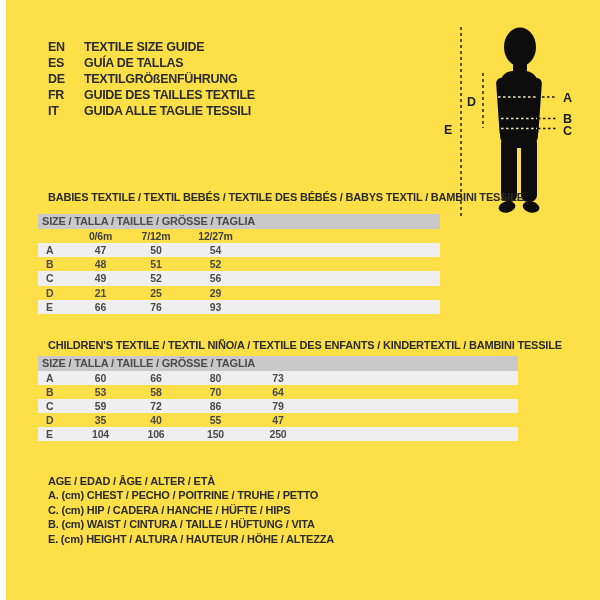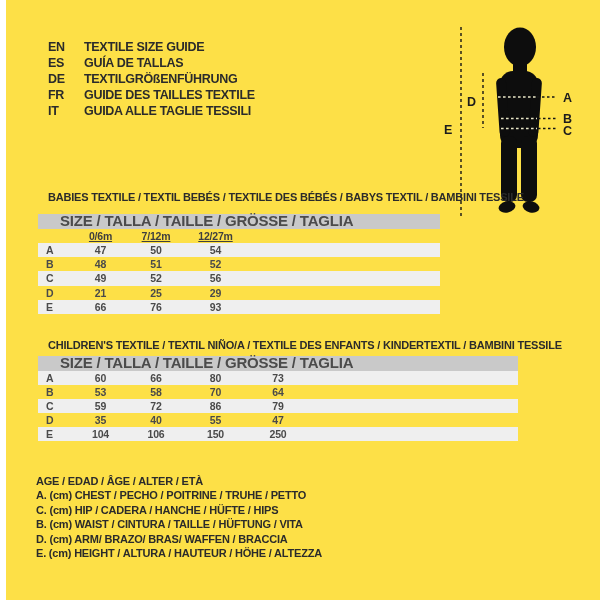--- a/index.html
+++ b/index.html
@@ -21,32 +21,32 @@
   .section-title{position:absolute;font-size:11px;font-weight:bold;
                  letter-spacing:-0.2px;color:var(--ink);white-space:nowrap;}
   #babies-title{left:42px;top:191px;}
   #children-title{left:42px;top:339px;}
 
   
   .table-block{position:absolute;left:32px;}
   #babies-table{top:214px;width:402px;}
   #children-table{top:356px;width:480px;}
   .size-bar{height:14.5px;line-height:14.5px;background:var(--bar);
-            color:var(--bartext);font-size:15px;font-weight:bold;
-            letter-spacing:-0.2px;padding-left:22px;box-sizing:border-box;}
+            color:var(--bartext);font-size:11px;font-weight:bold;
+            letter-spacing:-0.2px;padding-left:4px;box-sizing:border-box;}
   .trow{display:grid;grid-template-columns:36px 53px 58px 61px 64px;
         height:14.2px;line-height:14.2px;font-size:10.5px;font-weight:bold;
         letter-spacing:-0.2px;color:var(--tbl);}
-  .trow.colhead{height:14.5px;line-height:14.5px;color:#3f3f3f;text-decoration:underline;}
+  .trow.colhead{height:14.5px;line-height:14.5px;color:#3f3f3f;}
   .trow .cell{text-align:center;}
   .trow .rlabel{text-align:left;padding-left:8px;}
   .trow.striped{background:var(--stripe);}
 
   
-  .legend{position:absolute;left:30px;top:474px;font-size:11px;font-weight:bold;
+  .legend{position:absolute;left:42px;top:474px;font-size:11px;font-weight:bold;
           letter-spacing:-0.2px;line-height:14.4px;color:var(--ink);}
 
   
   .figure{position:absolute;left:435px;top:18px;}
   .sil{fill:var(--sil);}
   .dashline{stroke:var(--dash);stroke-width:1.4;stroke-dasharray:3 3;fill:none;}
   .dashh{stroke:var(--dash);stroke-width:1.5;stroke-dasharray:2.5 2.5;fill:none;}
   .dashb{stroke:var(--dashbody);stroke-width:1.6;stroke-dasharray:2.6 2.4;fill:none;}
   .mlabel{fill:#1c1c1c;font-family:"Liberation Sans",sans-serif;
           font-size:12.5px;font-weight:bold;}
@@ -201,17 +201,16 @@
           <span class="cell">250</span>
         </div>
       </div>
   </div>
 
   <div class="legend">
     <div>AGE / EDAD / ÂGE / ALTER / ETÀ</div>
   <div>A. (cm) CHEST / PECHO / POITRINE / TRUHE / PETTO</div>
       <div>C. (cm) HIP / CADERA / HANCHE / HÜFTE / HIPS</div>
       <div>B. (cm) WAIST / CINTURA / TAILLE / HÜFTUNG / VITA</div>
-      <div>D. (cm) ARM/ BRAZO/ BRAS/ WAFFEN / BRACCIA</div>
       <div>E. (cm) HEIGHT / ALTURA / HAUTEUR / HÖHE / ALTEZZA</div>
     </div>
 
 </div>
 
 </body></html>

